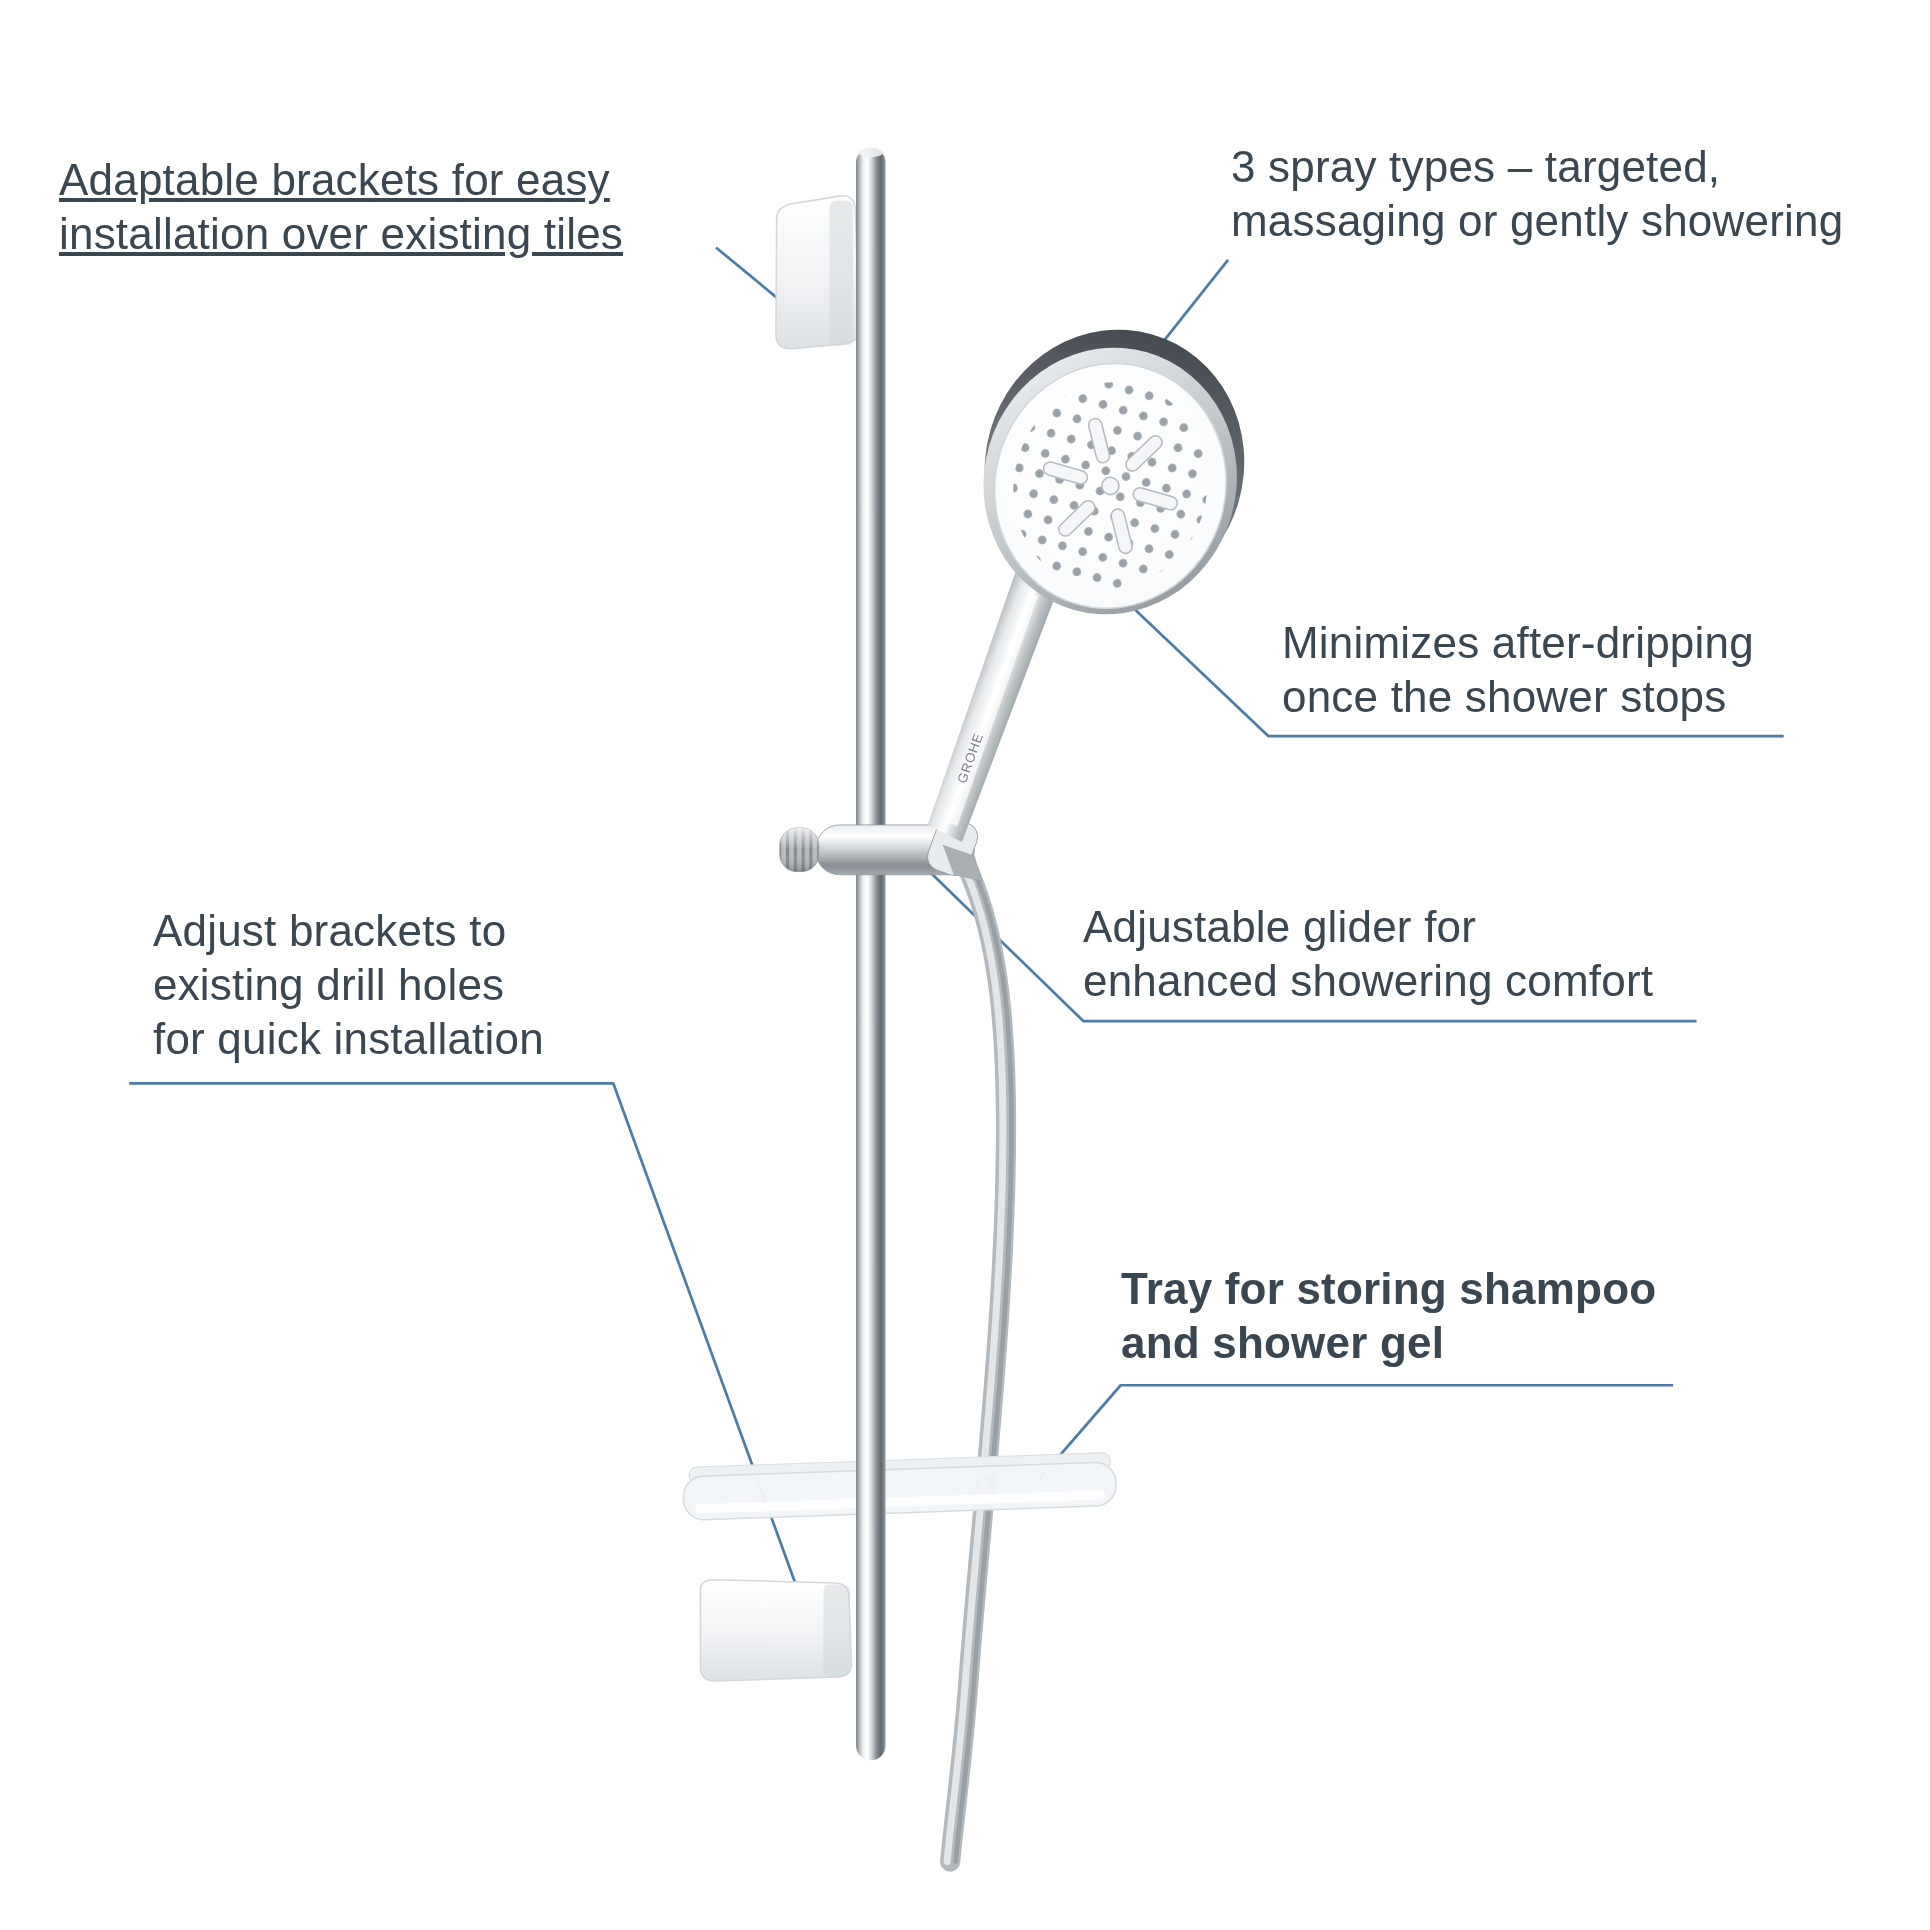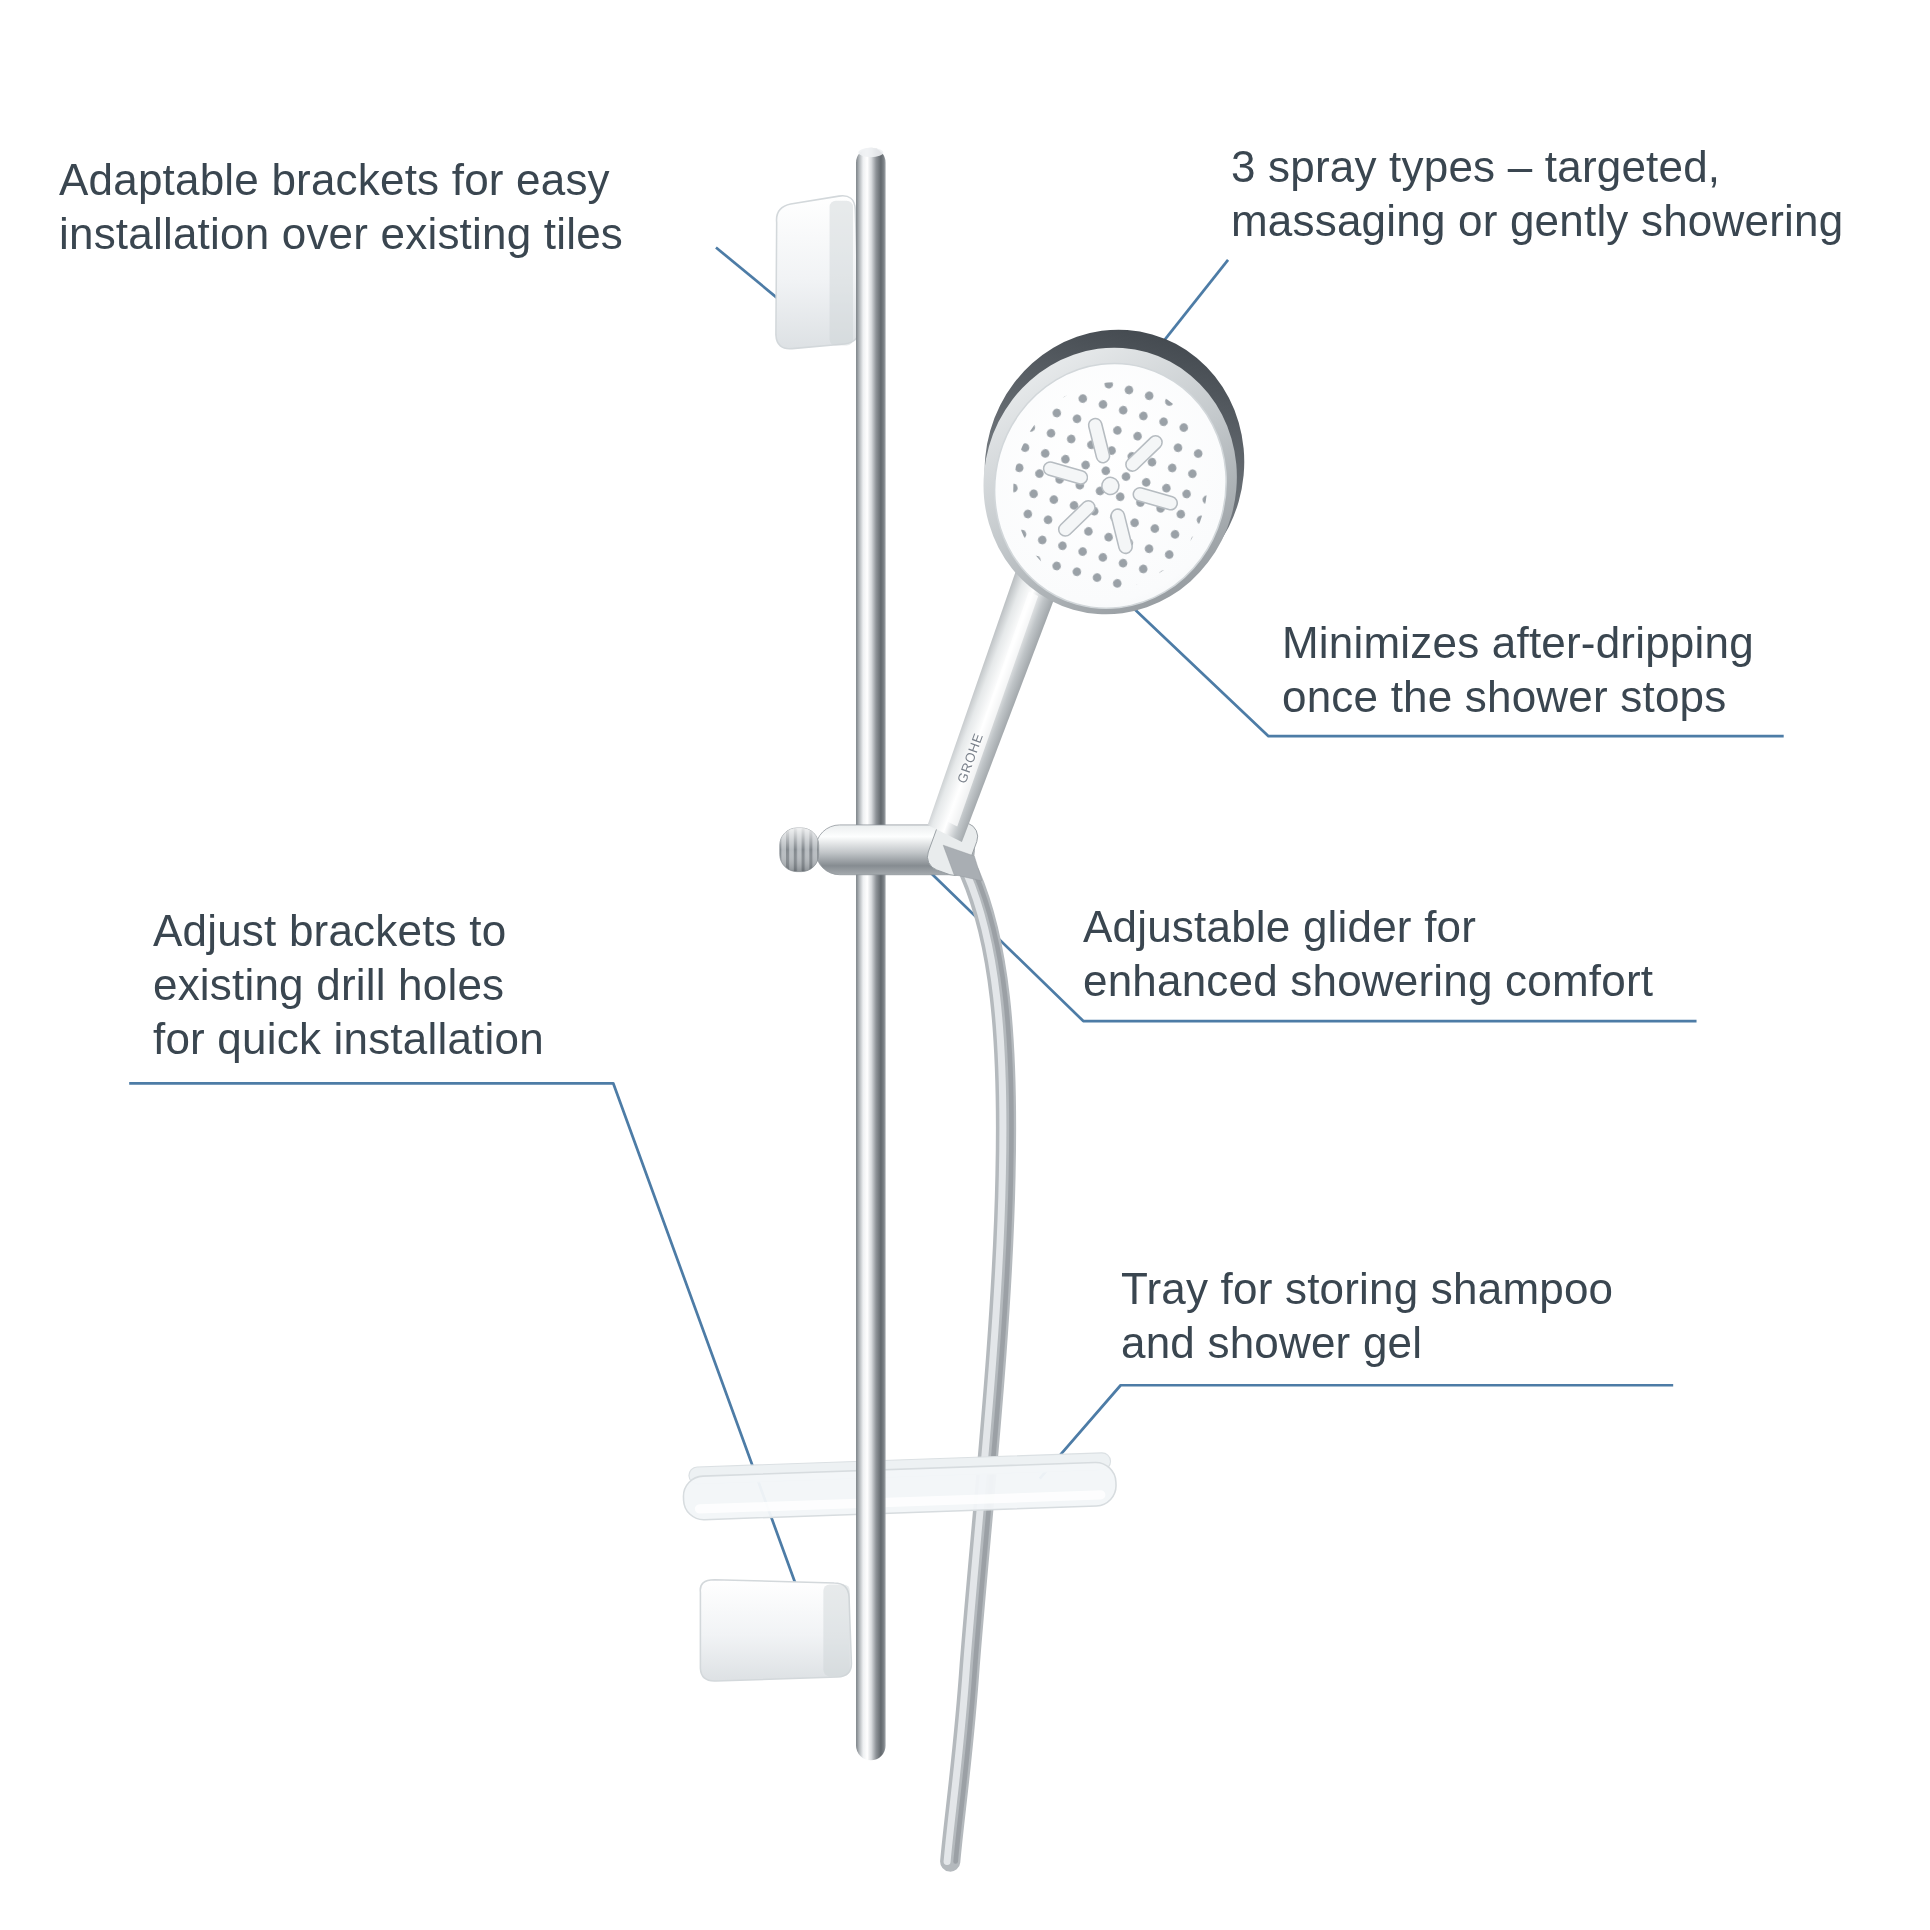--- a/index.html
+++ b/index.html
@@ -157,21 +157,21 @@
         <rect x="-29" y="-8.5" width="58" height="17" rx="8.5" transform="translate(1458 676) rotate(60)"></rect>
         <rect x="-29" y="-8.5" width="58" height="17" rx="8.5" transform="translate(1398 676) rotate(120)"></rect>
         <rect x="-29" y="-8.5" width="58" height="17" rx="8.5" transform="translate(1368 624) rotate(0)"></rect>
         <rect x="-29" y="-8.5" width="58" height="17" rx="8.5" transform="translate(1398 572) rotate(60)"></rect>
         <rect x="-29" y="-8.5" width="58" height="17" rx="8.5" transform="translate(1458 572) rotate(120)"></rect>
         <circle cx="1428" cy="624" r="11"></circle>
       </g>
     </g>
   </svg>
 
-  <div class="ann" style="left:59px; top:153px;">
+  <div class="ann" style="left:59px; top:153px;text-decoration:underline;">
     <div>Adaptable brackets for easy</div>
     <div>installation over existing tiles</div>
   </div>
 
   <div class="ann" style="left:1231px; top:140px;">
     <div>3 spray types – targeted,</div>
     <div>massaging or gently showering</div>
   </div>
 
   <div class="ann" style="left:1269px; top:616px;margin-left:13px;">
@@ -183,19 +183,19 @@
     <div>Adjust brackets to</div>
     <div>existing drill holes</div>
     <div>for quick installation</div>
   </div>
 
   <div class="ann" style="left:1083px; top:900px;">
     <div>Adjustable glider for</div>
     <div>enhanced showering comfort</div>
   </div>
 
-  <div class="ann" style="left:1121px; top:1262px;">
+  <div class="ann" style="left:1121px; top:1262px;font-weight:bold;">
     <div>Tray for storing shampoo</div>
     <div>and shower gel</div>
   </div>
 
 </div>
 
 
 </body></html>

